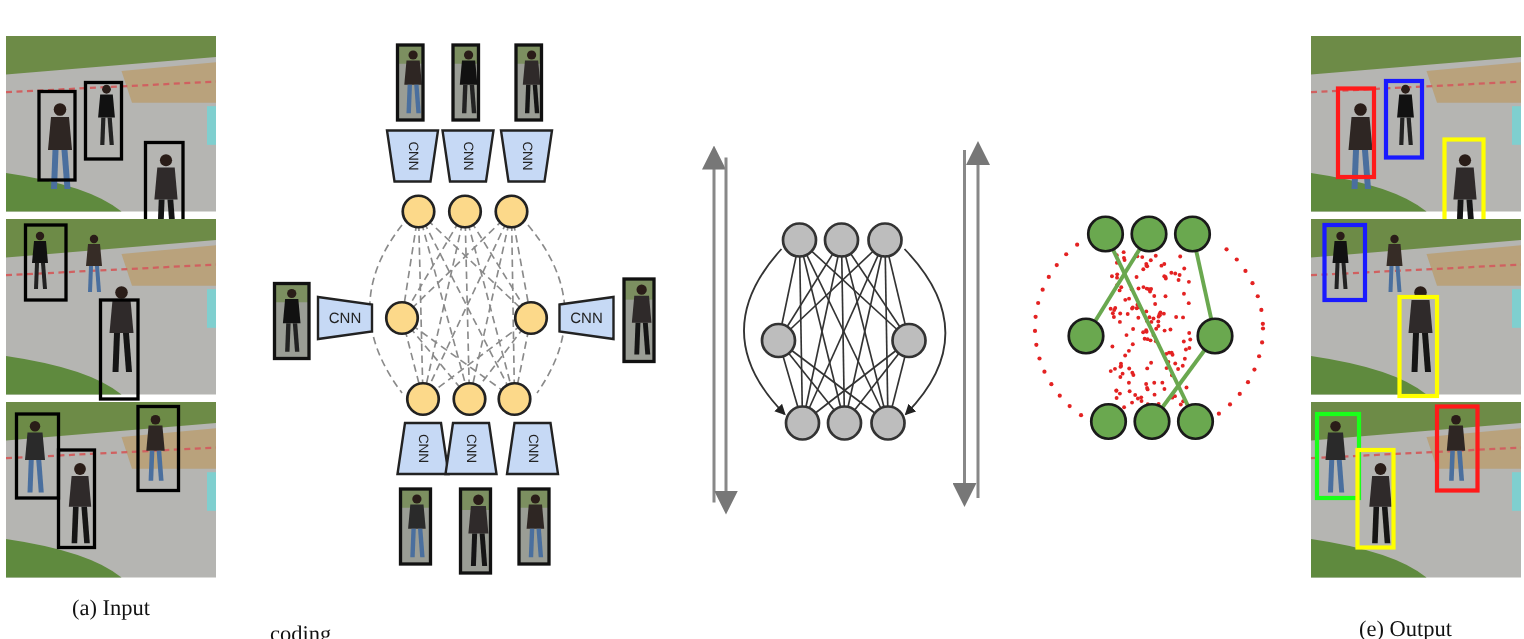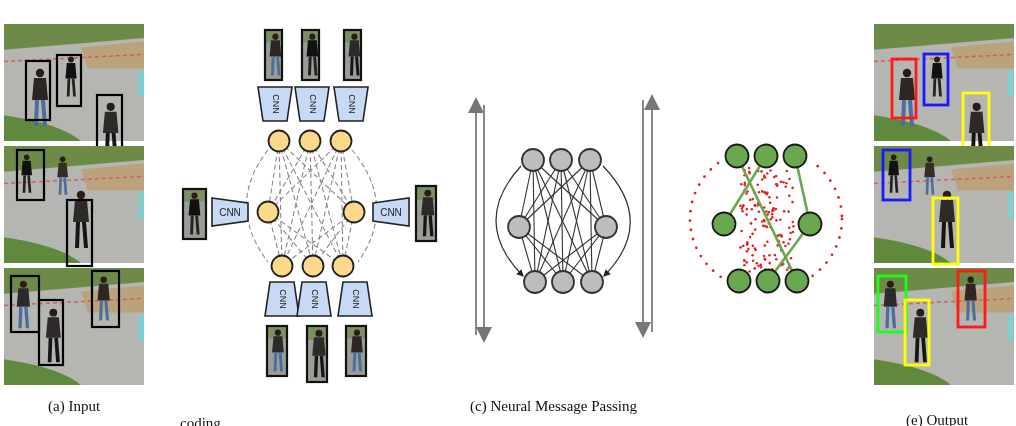--- a/index.html
+++ b/index.html
@@ -590,15 +590,14 @@
           <path d="M11,32 L15,32 L17,58 L13,58 Z" fill="#4a6f9e"></path>
         </g>
         <rect x="878" y="276" width="28" height="56" fill="none" stroke="#1aff1a" stroke-width="2.8"></rect>
         <rect x="905" y="300" width="24" height="65" fill="none" stroke="#ffff00" stroke-width="2.8"></rect>
         <rect x="958" y="271" width="27" height="56" fill="none" stroke="#ff1a1a" stroke-width="2.8"></rect>
       </g>
   </svg>
 
   <div class="caption" style="left:48px; top:397px;">(a) Input</div>
   <div class="caption" style="left:180px; top:414px;">coding</div>
-  <div class="caption" style="left:470px; top:397px;">(c) Neural Message Passing</div>
   <div class="caption" style="left:906px; top:411px;">(e) Output</div>
 </div>
 
 </body></html>

